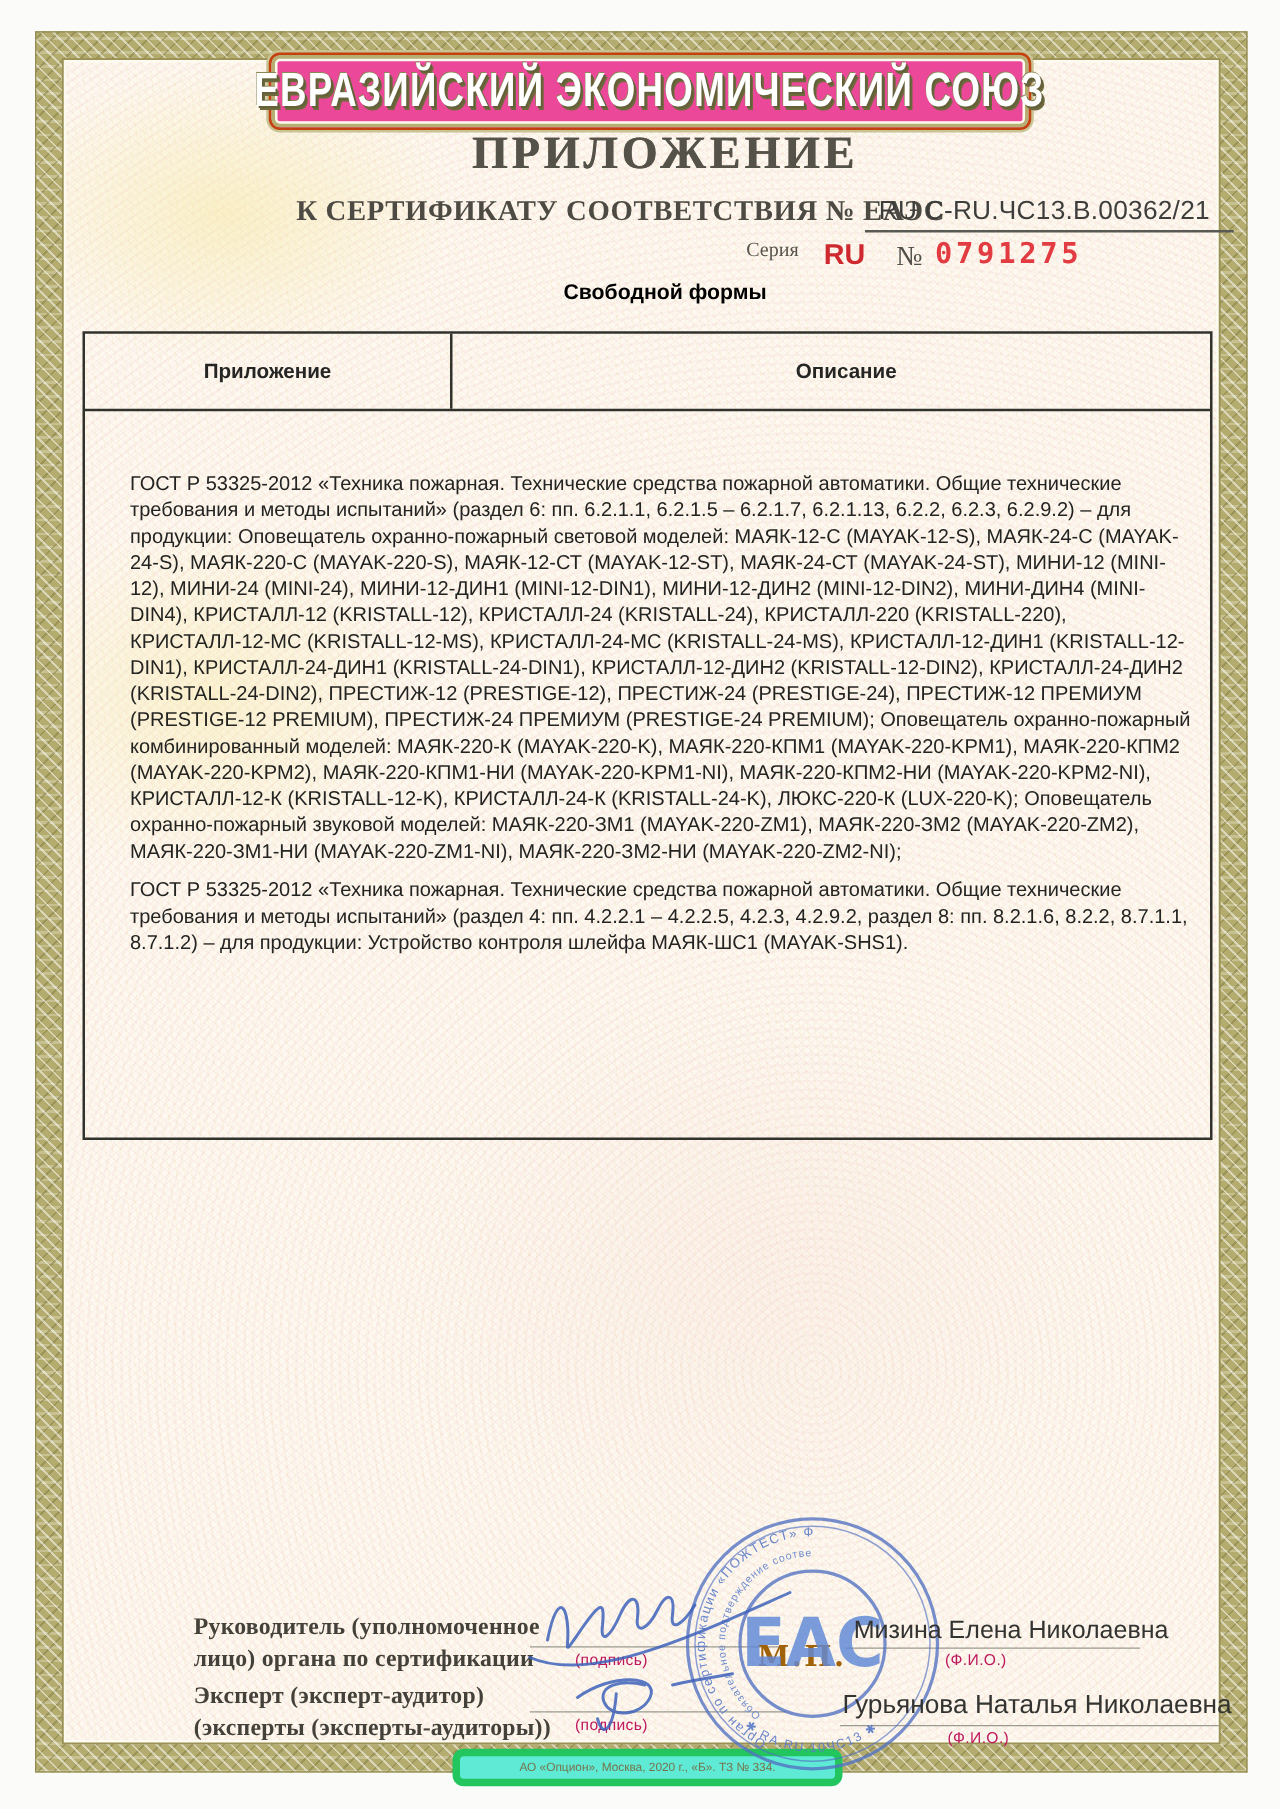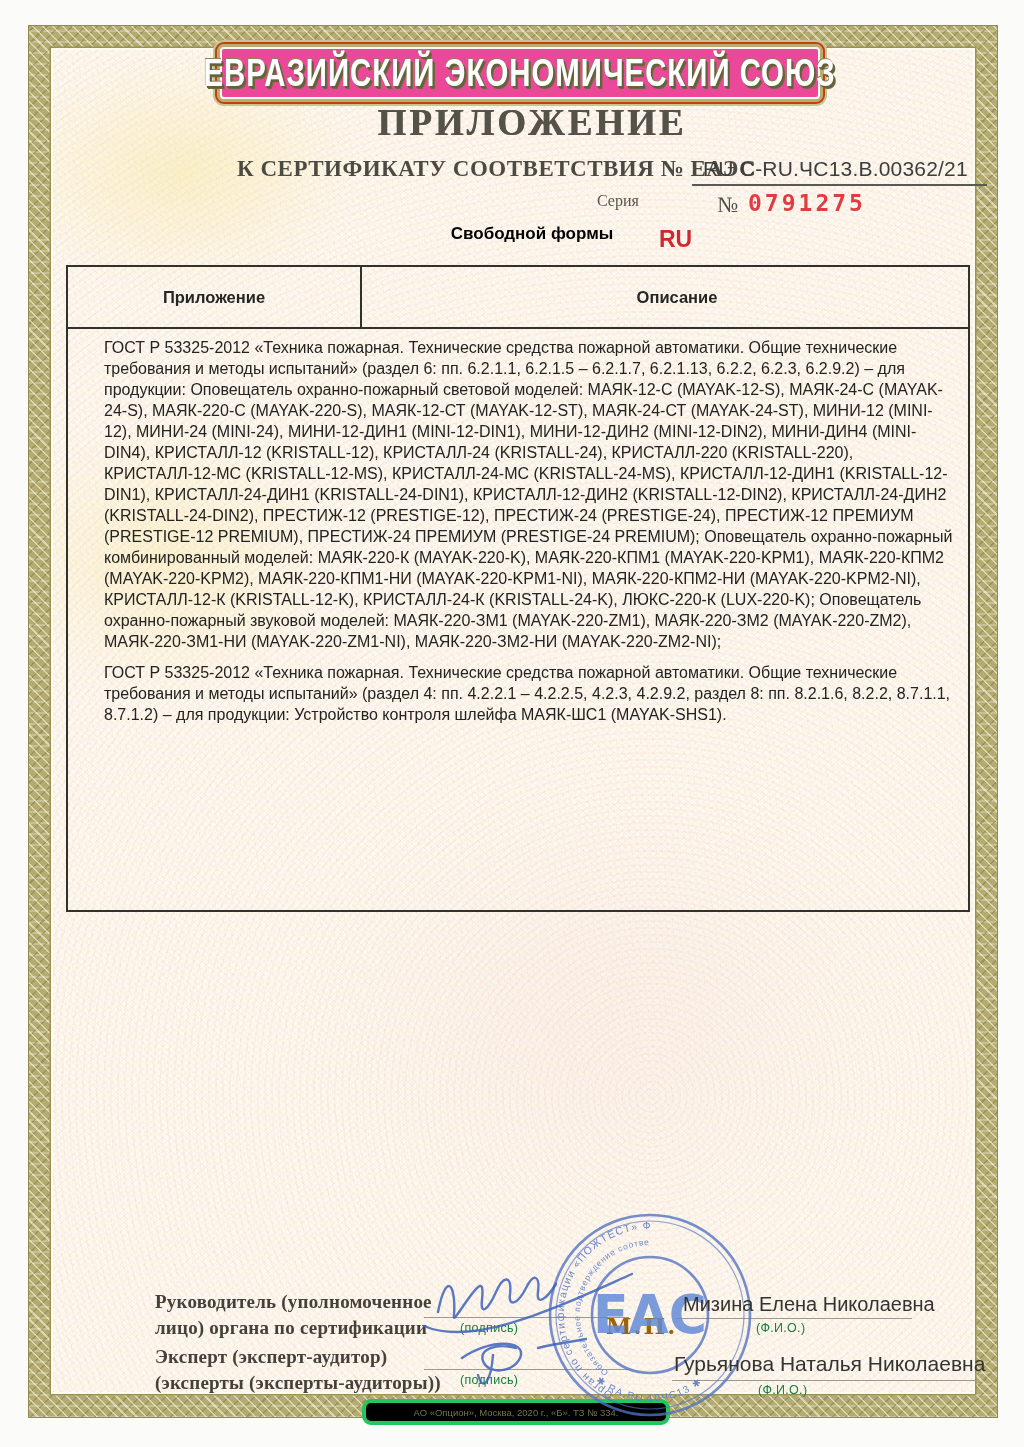--- a/index.html
+++ b/index.html
@@ -66,21 +66,21 @@
   .cert-underline{
     position:absolute;left:692px;top:184px;width:295px;height:0;
     border-bottom:2px solid #5a5a55;
   }
   .series-label{
     position:absolute;left:597px;top:192px;
     font-family:"Liberation Serif",serif;font-size:16px;color:#57544c;
   }
   .series-value{
     position:absolute;left:659px;top:190px;
-    font-family:"Liberation Sans",sans-serif;font-weight:bold;font-size:23px;color:#cf2930;margin-top:36px;
+    font-family:"Liberation Sans",sans-serif;font-weight:bold;font-size:23px;color:#cf2930;
   }
   .num-sign{
     position:absolute;left:717px;top:192px;
     font-family:"Liberation Serif",serif;font-size:22px;color:#514e47;
   }
   .blank-number{
     position:absolute;left:748px;top:190px;
     font-family:"DejaVu Sans Mono",monospace;font-weight:bold;font-size:23px;
     letter-spacing:3px;color:#e23b41;
   }
@@ -99,37 +99,37 @@
   .c1{width:292px;border-right:2px solid #32322d;}
   .c2{flex:1;padding-left:24px;}
   .t-head .c1,.t-head .c2{
     display:flex;align-items:center;justify-content:center;
     font-weight:bold;font-size:16.5px;color:#252523;
   }
   .cell-appendix{
     padding:11px 14px;font-weight:bold;font-size:15.5px;line-height:20px;
     color:#252523;width:255px;
   }
-  .cell-desc{padding:8px 10px 0 12px;font-size:16px;line-height:21px;color:#232321;}
+  .cell-desc{padding:8px 10px 0 12px;font-size:16px;line-height:21px;color:#232321;margin-top:40px;}
   .cell-desc p{margin:0 0 10px 0;}
   
   .sig-label{
     position:absolute;width:292px;
     font-family:"Liberation Serif",serif;font-weight:600;font-size:19px;
     line-height:26px;color:#44413a;letter-spacing:.2px;
   }
   .lbl-head{left:155px;top:1289px;}
   .lbl-expert{left:155px;top:1344px;font-family:Liberation Serif, serif;}
   .sig-line{position:absolute;height:0;border-bottom:1.5px solid #9a9a90;}
   .line-sig1{left:424px;top:1317px;width:205px;}
   .line-sig2{left:424px;top:1369px;width:205px;}
   .line-fio1{left:676px;top:1318px;width:236px;}
   .line-fio2{left:672px;top:1380px;width:303px;}
   .caption{
-    position:absolute;font-size:12.5px;color:#15803d;letter-spacing:.3px;
+    position:absolute;font-size:12.5px;color:#be185d;letter-spacing:.3px;
   }
   .cap-sig1{left:460px;top:1321px;}
   .cap-sig2{left:460px;top:1373px;}
   .cap-fio1{left:756px;top:1321px;}
   .cap-fio2{left:758px;top:1383px;}
   .fio-name{
     position:absolute;font-size:20px;color:#333331;white-space:nowrap;z-index:6;
   }
   .name-head{left:683px;top:1293px;}
   .name-expert{left:674px;top:1352px;font-size:21px;}
@@ -137,21 +137,21 @@
     position:absolute;left:606px;top:1312px;z-index:3;
     font-family:"DejaVu Serif",serif;font-weight:bold;font-size:23px;
     letter-spacing:2px;color:#a16207;
   }
   
   .stamp-svg{position:absolute;left:518px;top:1185px;z-index:4;opacity:.93;}
   .sign-svg{position:absolute;left:400px;top:1240px;z-index:5;}
   
   .imprint{
     position:absolute;left:362px;top:1399px;width:300px;height:18px;z-index:2;
-    background:#000000;border:4px solid #22c55e;border-radius:9px;
+    background:#5eead4;border:6px solid #22c55e;border-radius:9px;
     display:flex;align-items:center;justify-content:center;
     font-size:9.5px;color:#76744d;white-space:nowrap;
   }
 </style>
 </head>
 <body>
 
 <div class="frame"></div>
 <div class="inner"></div>
 

